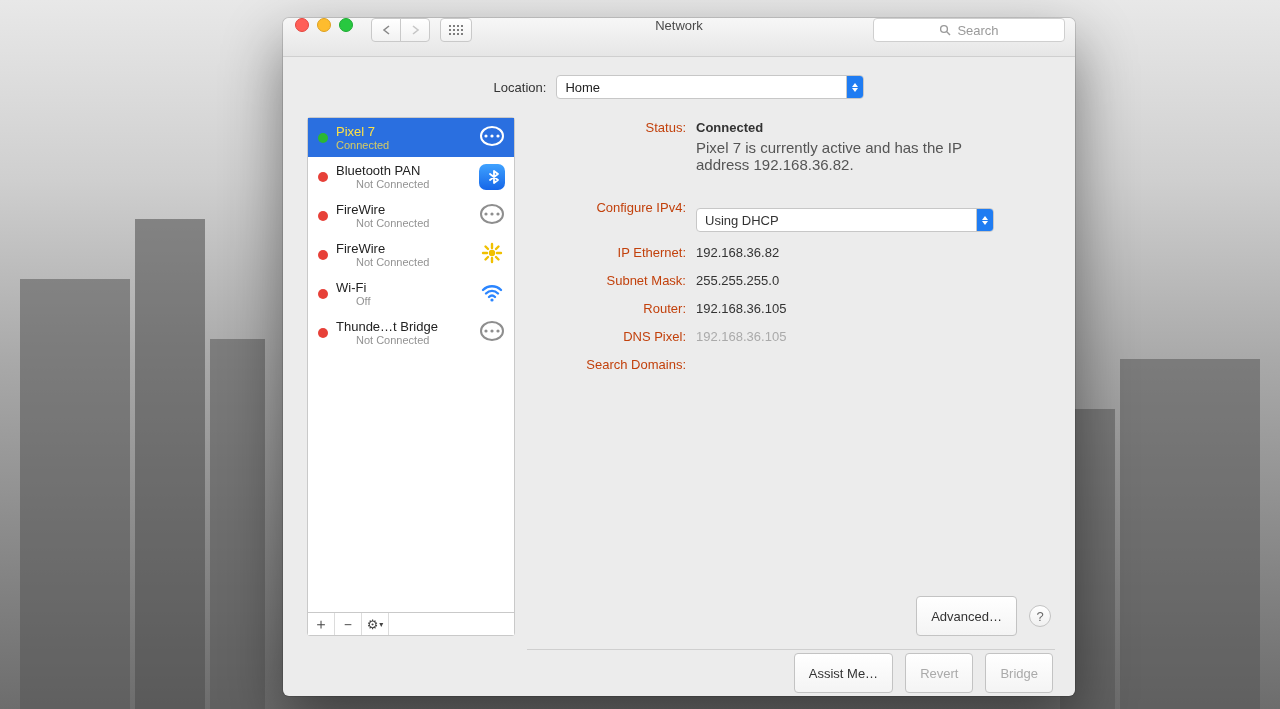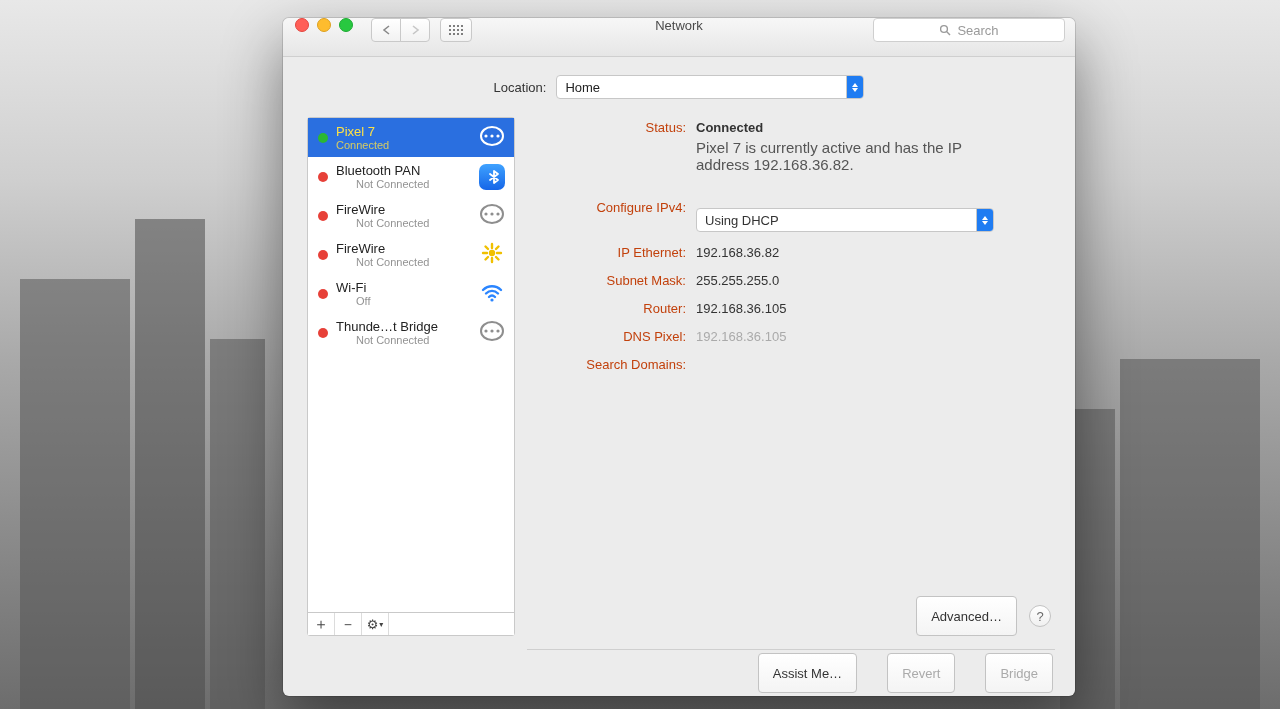--- a/index.html
+++ b/index.html
@@ -99,21 +99,21 @@
     height:22px;padding:8px 14px;border:1px solid #c3c3c3;border-radius:4px;
     background:linear-gradient(#fff,#f4f4f4);font-size:13px;color:#333;
     display:flex;align-items:center;
   }
   .btn.disabled{color:#aaa;}
   .helpbtn{
     width:20px;height:20px;border-radius:50%;border:1px solid #c3c3c3;
     background:linear-gradient(#fff,#f0f0f0);color:#6a6a6a;font-size:13px;
     display:flex;align-items:center;justify-content:center;
   }
-  .footer{height:46px;flex:none;display:flex;align-items:center;justify-content:flex-end;gap:30px;padding:0 22px;}
+  .footer{height:46px;flex:none;display:flex;align-items:center;justify-content:flex-end;gap:12px;padding:0 22px;}
   
   .bt-badge{width:26px;height:26px;border-radius:7px;background:linear-gradient(#3fa2ff,#1666e8);display:flex;align-items:center;justify-content:center;}
   .fw-ic{color:#f0c000;}
   .wifi-ic{color:#2a85ff;}
 </style>
 </head>
 <body>
 
 <div class="skyline">
   <div class="building" style="left:20px;width:110px;height:430px;"></div>

